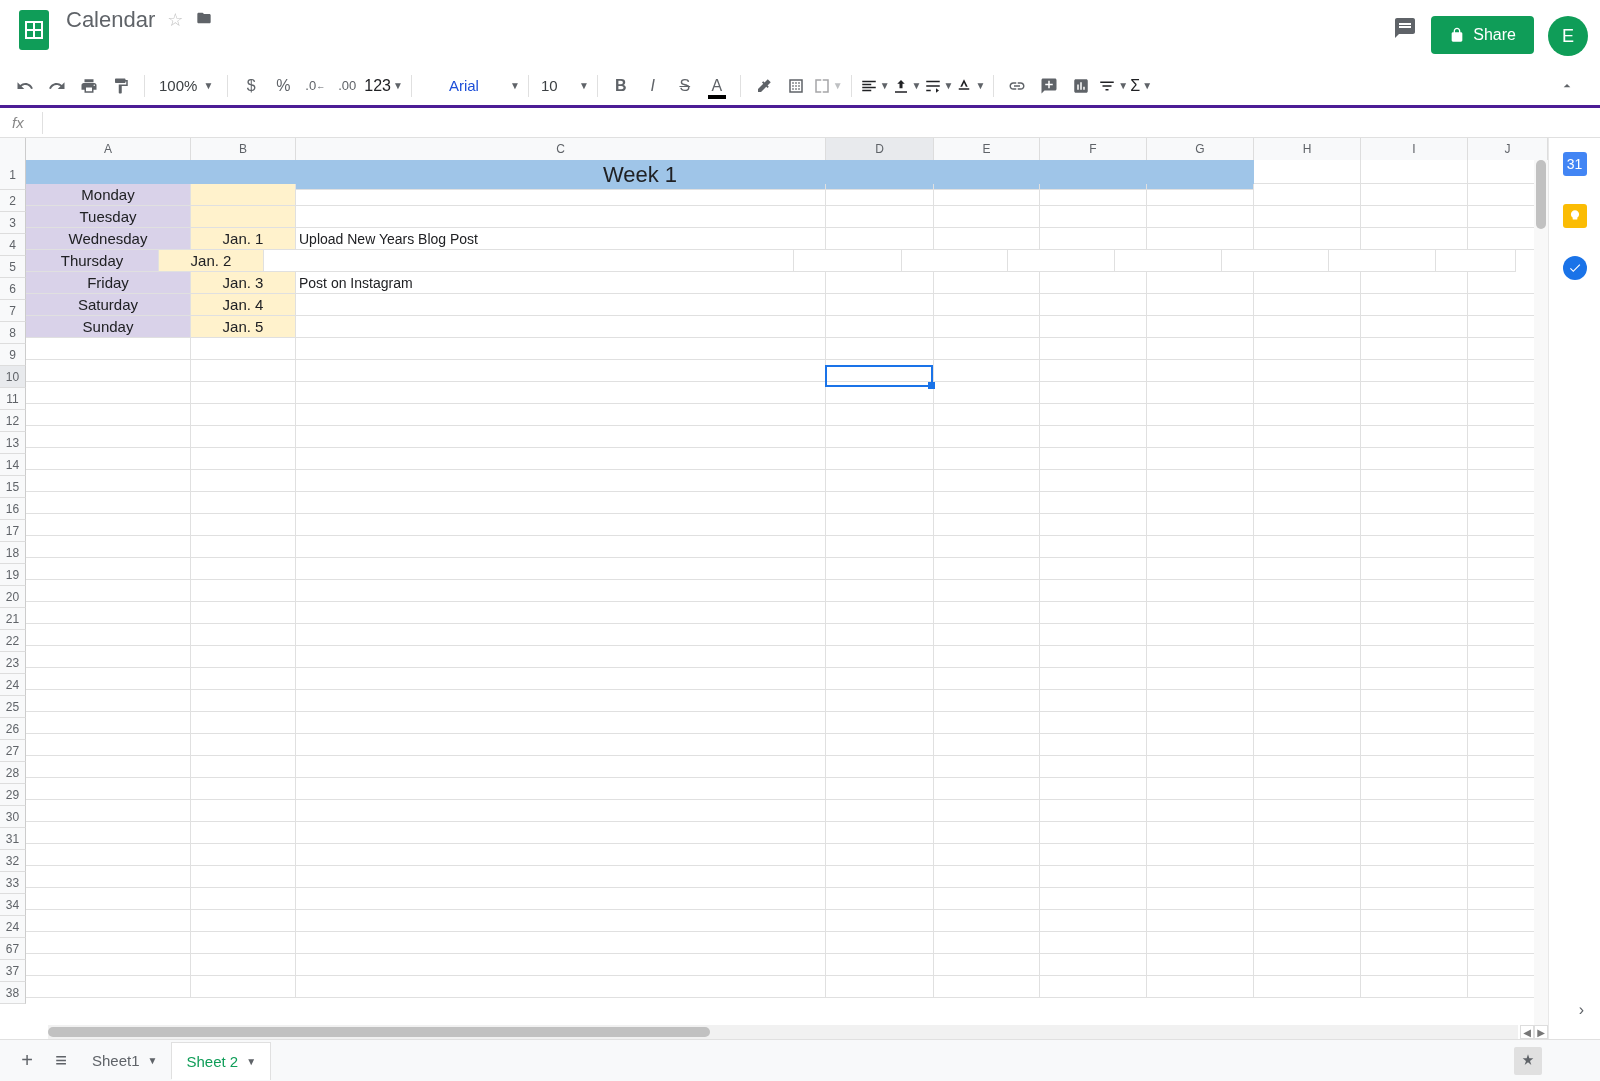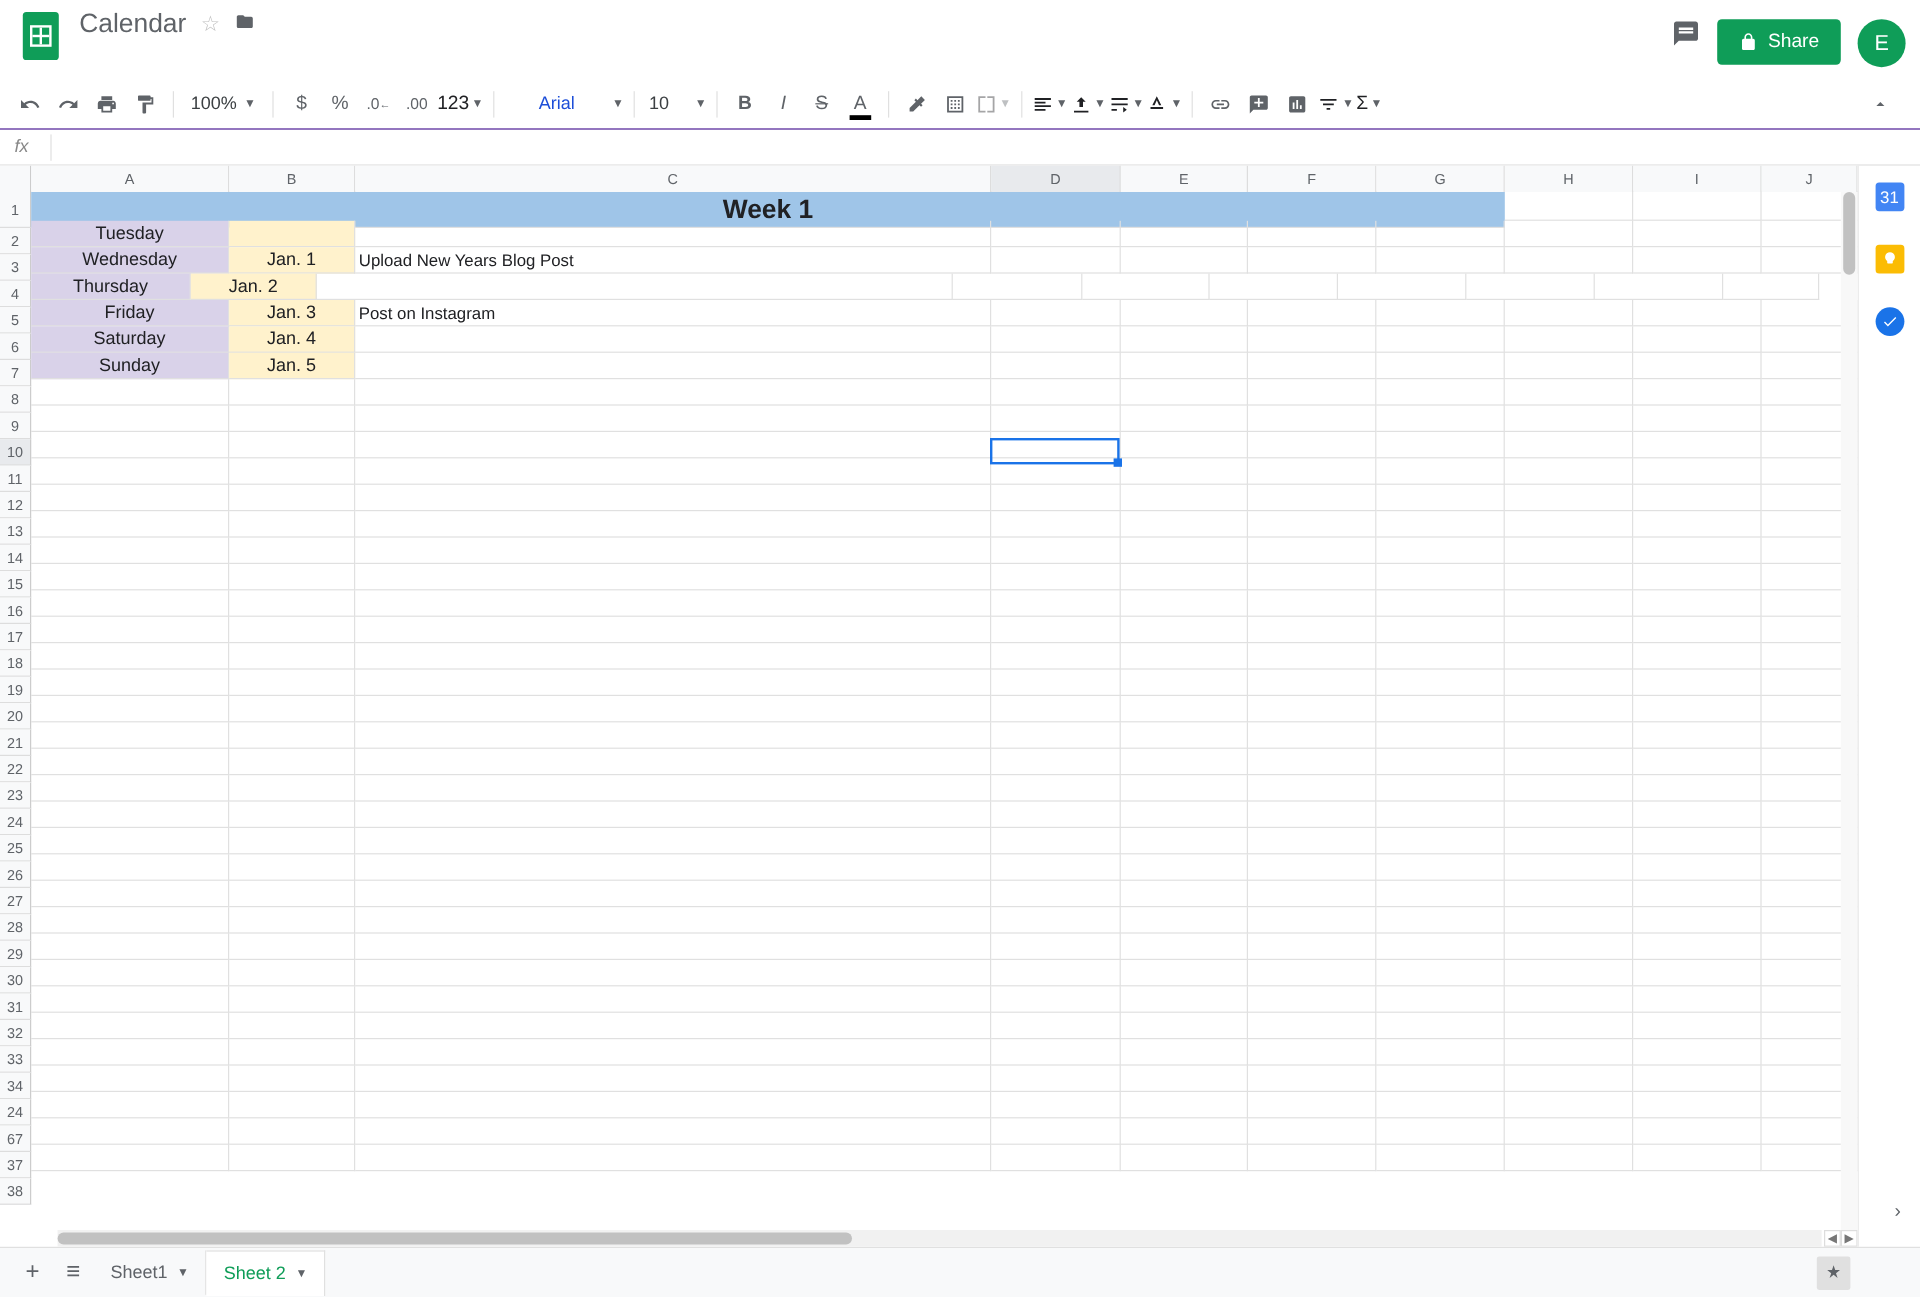--- a/index.html
+++ b/index.html
@@ -19,21 +19,21 @@
 .folder-icon { color: #5f6368; font-size: 16px;}
 .menu-bar { display:flex; gap: 4px; margin-top: 6px; align-items: center;}
 .menu-item { font-size: 16px; color: #202124; padding: 2px 8px; cursor:pointer;}
 .save-status { margin-left: 18px; font-size: 15px; color: #777; text-decoration: underline;}
 .header-right { display:flex; align-items:flex-start; gap:14px; padding-top:8px;}
 .share-btn { background:#0f9d58; color:#fff; border:none; border-radius:4px; padding: 10px 18px; font-size:16px; font-weight:500; display:flex; align-items:center; gap:8px; cursor:pointer;}
 .avatar { width:40px; height:40px; border-radius:50%; background:#0f9d58; color:#fff; display:flex; align-items:center; justify-content:center; font-size:18px;}
 .comment-icon { font-size:22px; color:#5f6368; }
 
 
-.toolbar { display:flex; align-items:center; padding: 4px 10px; border-bottom:1px solid #4c1d95; height: 42px; gap:2px;}
+.toolbar { display:flex; align-items:center; padding: 4px 10px; border-bottom:3px solid #4c1d95; height: 42px; gap:2px;}
 .tb-btn { width:30px; height:30px; display:flex; align-items:center; justify-content:center; color:#5f6368; cursor:pointer; border-radius:2px; font-size:16px;}
 .tb-sep { width:1px; height:22px; background:#e0e0e0; margin:0 6px;}
 .zoom-sel { display:flex; align-items:center; gap:4px; padding:0 6px; font-size:15px; color:#3c4043;}
 .font-sel { width:90px; font-size:15px; padding:2px 4px; border:none; color:#1d4ed8;text-align:center;}
 .size-sel { width:40px; font-size:15px; padding:2px 4px; color:#3c4043;}
 .tb-drop { display:flex; align-items:center;}
 .caret { font-size:10px; color:#5f6368; margin-left:2px;}
 .text-color { position:relative;}
 .text-color::after { content:''; position:absolute; bottom:2px; left:6px; right:6px; height:4px; background:#000;}
 .collapse-arrow { margin-left:auto; margin-right:8px;}
@@ -50,21 +50,21 @@
 .corner { width:48px; height:22px; border-right:1px solid #ccc; background:#f8f9fa;}
 .colhdr { height:22px; border-right:1px solid #ddd; text-align:center; font-size:12px; color:#5f6368; line-height:22px; background:#f8f9fa;}
 .colhdr.sel{ background:#e8eaed;}
 .rows-container { display:flex;}
 .rowhdr-col { width:48px;}
 .rowhdr { height:22px; border-bottom:1px solid #ddd; border-right:1px solid #ccc; text-align:center; font-size:12px; color:#5f6368; line-height:22px; background:#f8f9fa;}
 .rowhdr.h30 { height:30px; line-height:30px;}
 .rowhdr.sel { background:#e8eaed;}
 .cells-col { position:relative;}
 .row { display:flex; height:22px;}
-.row.h30 { height:24px;font-weight:bold;}
+.row.h30 { height:24px;}
 .cell { border-right:1px solid #e0e0e0; border-bottom:1px solid #e0e0e0; font-size:14px; padding:0 3px; display:flex; align-items:center; overflow:hidden; white-space:nowrap;}
 .week-header { background:#9fc5e8; font-size:22px; justify-content:center; border-right:none; height:30px;}
 .day-cell { background:#d9d2e9; justify-content:center; font-size:15px;}
 .date-cell { background:#fff2cc; justify-content:center; font-size:15px;}
 .selection { position:absolute; border:2px solid #1a73e8; pointer-events:none;}
 .sel-handle { position:absolute; right:-4px; bottom:-4px; width:7px; height:7px; background:#1a73e8;}
 
 
 .side-panel { width:52px; border-left:1px solid #e8e8e8; display:flex; flex-direction:column; align-items:center; padding-top:14px; gap:28px;}
 .side-icon { width:24px; height:24px; border-radius:3px; display:flex; align-items:center; justify-content:center; font-size:14px; color:#fff;}
@@ -320,20 +320,32 @@
           <div class="rowhdr">38</div>
         </div>
       <div class="cells-col" id="cells" style="position:relative;">
           <div class="row h30" style="width: 1522px;">
             <div class="cell week-header" style="width: 1228px;">Week 1</div>
             <div class="cell" style="width: 107px;"></div>
             <div class="cell" style="width: 107px;"></div>
             <div class="cell" style="width: 80px;"></div>
           </div>
           <div class="row" style="width: 1522px;">
+            <div class="cell day-cell" style="width: 165px;">Monday</div>
+            <div class="cell date-cell" style="width: 105px;"></div>
+            <div class="cell" style="width: 530px;"></div>
+            <div class="cell" style="width: 108px;"></div>
+            <div class="cell" style="width: 106px;"></div>
+            <div class="cell" style="width: 107px;"></div>
+            <div class="cell" style="width: 107px;"></div>
+            <div class="cell" style="width: 107px;"></div>
+            <div class="cell" style="width: 107px;"></div>
+            <div class="cell" style="width: 80px;"></div>
+          </div>
+          <div class="row" style="width: 1522px;">
             <div class="cell day-cell" style="width: 165px;">Tuesday</div>
             <div class="cell date-cell" style="width: 105px;"></div>
             <div class="cell" style="width: 530px;"></div>
             <div class="cell" style="width: 108px;"></div>
             <div class="cell" style="width: 106px;"></div>
             <div class="cell" style="width: 107px;"></div>
             <div class="cell" style="width: 107px;"></div>
             <div class="cell" style="width: 107px;"></div>
             <div class="cell" style="width: 107px;"></div>
             <div class="cell" style="width: 80px;"></div>

